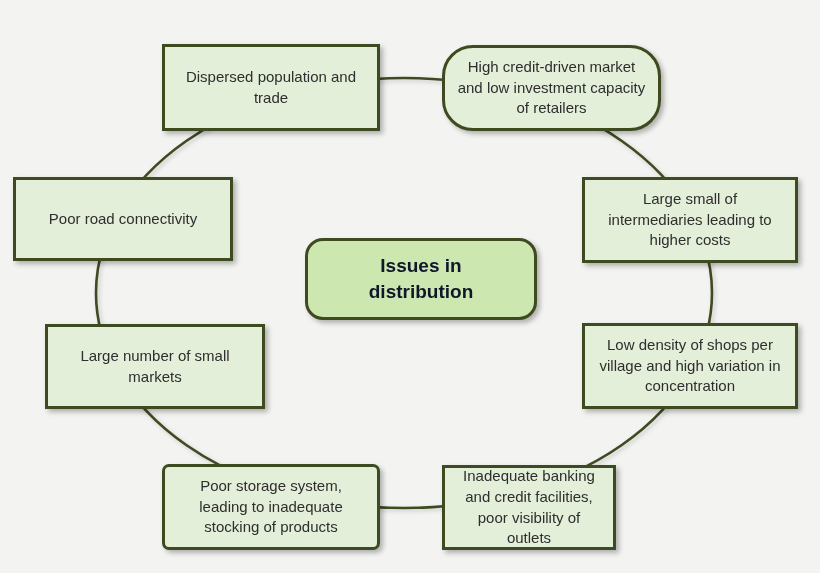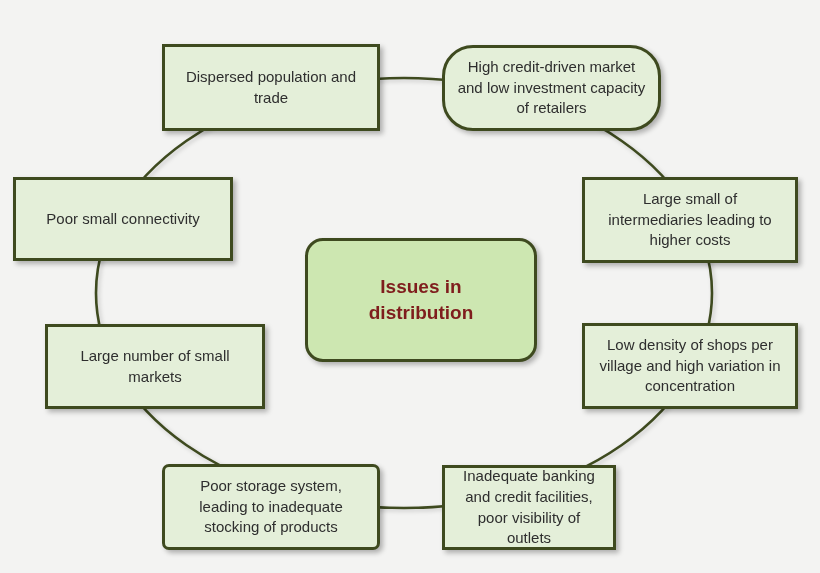--- a/index.html
+++ b/index.html
@@ -38,30 +38,30 @@
     line-height: 1.38;
     padding: 4px 12px;
     z-index: 2;
   }
   .center-node {
     position: absolute;
     box-sizing: border-box;
     left: 305px;
     top: 238px;
     width: 232px;
-    height: 124px;
+    height: 82px;
     background: #cde7b1;
     border: 3px solid #3e4a1f;
     border-radius: 18px;
     box-shadow: 3px 3px 5px rgba(0,0,0,0.28);
     display: flex;
     align-items: center;
     justify-content: center;
     text-align: center;
-    color: #7f1d1d;
+    color: #0f172a;
     font-size: 19px;
     font-weight: bold;
     line-height: 1.35;
     padding: 6px 40px;
     z-index: 3;
   }
   .n1 { left: 162px; top: 44px;  width: 218px; height: 87px; }
   .n2 { left: 442px; top: 45px;  width: 219px; height: 86px; border-radius: 31px; }
   .n3 { left: 582px; top: 177px; width: 216px; height: 86px; }
   .n4 { left: 582px; top: 323px; width: 216px; height: 86px; }
@@ -101,20 +101,20 @@
 
   <div class="node n6">
     <span>Poor storage system, leading to inadequate stocking of products</span>
   </div>
 
   <div class="node n7">
     <span>Large number of small markets</span>
   </div>
 
   <div class="node n8">
-    <span>Poor small connectivity</span>
+    <span>Poor road connectivity</span>
   </div>
 
   <div class="center-node">
     <span>Issues in distribution</span>
   </div>
 
 </div>
 
 </body></html>

